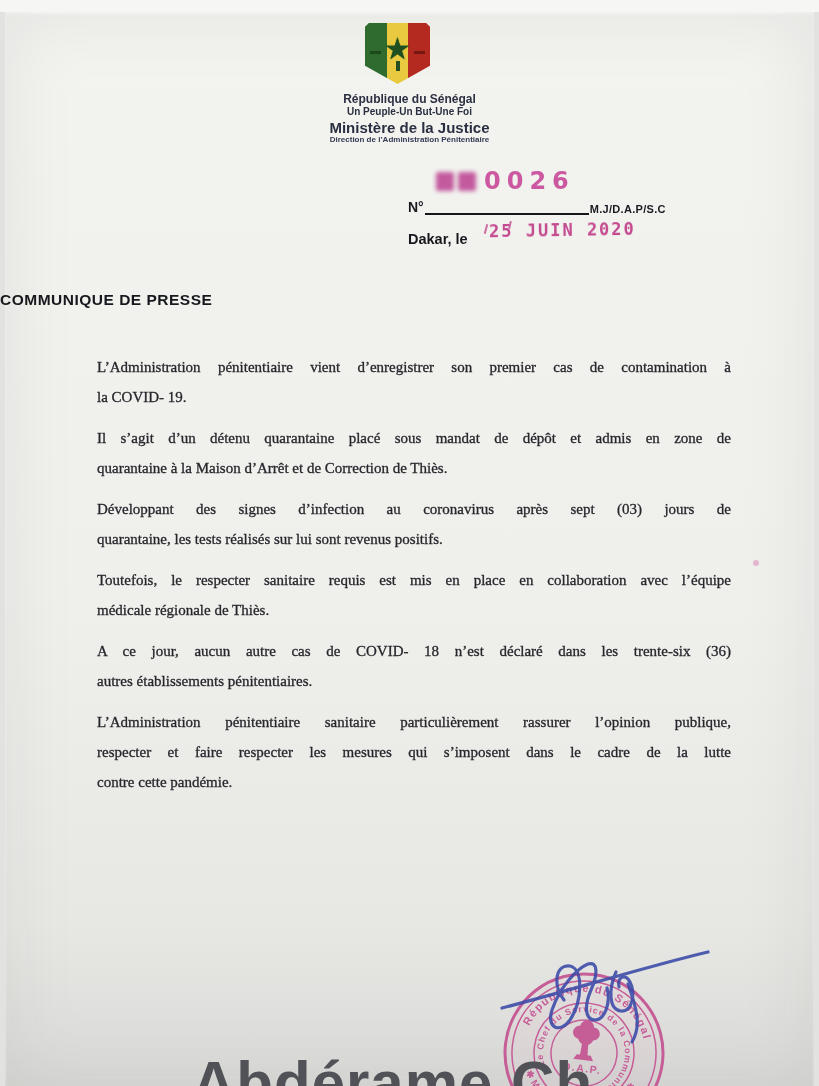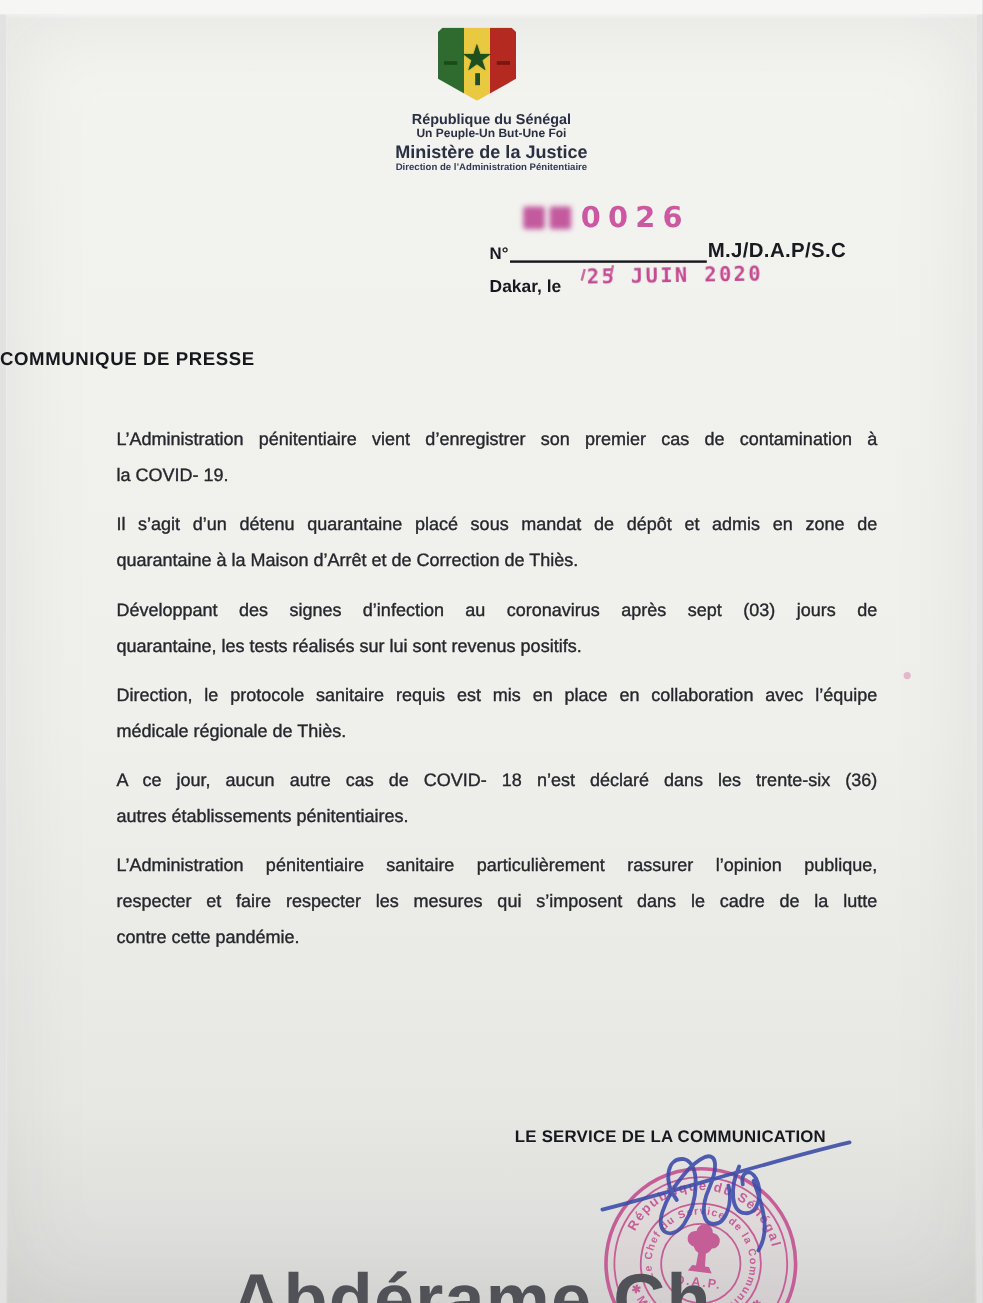--- a/index.html
+++ b/index.html
@@ -25,34 +25,34 @@
   .h3{top:119px;font-size:15px;}
   .h4{top:135px;font-size:8px;color:#343a54;}
   
   .reg-stamp{position:absolute;left:436px;top:167px;display:flex;align-items:center;gap:4px;}
   .reg-blk{width:18px;height:19px;background:#c35a9e;border-radius:2px;filter:blur(2px);}
   .reg-digits{font-size:24px;font-weight:bold;letter-spacing:6px;color:#cb58a0;
               margin-left:4px;filter:blur(.4px);font-family:"DejaVu Sans",sans-serif;}
   .no-row{position:absolute;left:408px;top:199px;display:flex;align-items:flex-end;
           font-weight:bold;font-size:14px;color:#191a20;}
   .no-line{width:164px;height:14px;border-bottom:2.4px solid #16171c;margin:0 1px;}
-  .code{font-size:17px;letter-spacing:.3px;text-align:center;}
+  .code{font-size:11px;letter-spacing:.3px;text-align:center;}
   .city{position:absolute;left:408px;top:231px;font-size:14.5px;font-weight:bold;color:#17181d;}
   .date-stamp{position:absolute;left:489px;top:220px;font-family:"DejaVu Sans Mono",monospace;
           font-weight:bold;font-size:17px;letter-spacing:2px;color:#c44a90;
           transform:rotate(-1deg);filter:blur(.3px);}
   .ink-mark{position:absolute;background:#c44a90;opacity:.8;}
   .m1{left:485px;top:224px;width:2px;height:10px;transform:rotate(15deg);}
   .m2{left:509px;top:221px;width:2px;height:8px;transform:rotate(12deg);}
   
   .title{position:absolute;left:0;right:0;top:291px;text-align:left;
          font-size:15.5px;font-weight:bold;letter-spacing:.5px;color:#17181d;}
   .body{position:absolute;left:97px;top:352px;width:634px;font-size:15px;color:#26272c;
         -webkit-text-stroke:.3px #26272c;}
-  .para{margin:0 0 11px;}
+  .para{margin:0 0 11px;font-family:Liberation Serif, serif;}
   .bl{line-height:30px;text-align:justify;text-align-last:justify;white-space:normal;}
   .bl.last{text-align-last:left;}
   
   .signoff{position:absolute;left:429px;top:939px;font-size:14px;font-weight:bold;
            letter-spacing:.2px;color:#17181d;}
   .stamp-svg{position:absolute;left:494px;top:963px;width:180px;height:180px;
            transform:rotate(7deg);opacity:.93;}
   .sig-svg{position:absolute;left:428px;top:938px;width:290px;height:115px;}
   .caption{position:absolute;left:192px;top:1048px;font-size:60px;font-weight:bold;
            letter-spacing:1px;color:#515257;}
@@ -104,35 +104,34 @@
     </div>
     <div class="para">
       <div class="bl">Il s’agit d’un détenu quarantaine placé sous mandat de dépôt et admis en zone de</div>
       <div class="bl last">quarantaine à la Maison d’Arrêt et de Correction de Thiès.</div>
     </div>
     <div class="para">
       <div class="bl">Développant des signes d’infection au coronavirus après sept (03) jours de</div>
       <div class="bl last">quarantaine, les tests réalisés sur lui sont revenus positifs.</div>
     </div>
     <div class="para">
-      <div class="bl">Direction, le protocole sanitaire requis est mis en place en collaboration avec l’équipe</div>
+      <div class="bl">Toutefois, le respecter sanitaire requis est mis en place en collaboration avec l’équipe</div>
       <div class="bl last">médicale régionale de Thiès.</div>
     </div>
     <div class="para">
       <div class="bl">A ce jour, aucun autre cas de COVID- 18 n’est déclaré dans les trente-six (36)</div>
       <div class="bl last">autres établissements pénitentiaires.</div>
     </div>
     <div class="para">
       <div class="bl">L’Administration pénitentiaire sanitaire particulièrement rassurer l’opinion publique,</div>
       <div class="bl">respecter et faire respecter les mesures qui s’imposent dans le cadre de la lutte</div>
       <div class="bl last">contre cette pandémie.</div>
     </div>
   </div>
 
-  <div class="signoff">LE SERVICE DE LA COMMUNICATION</div>
 
   <svg class="stamp-svg" viewBox="0 0 180 180">
     <defs>
       <path id="arcTop" d="M 29.9 79.4 A 61 61 0 0 1 150.1 79.4"></path>
       <path id="arcBottom" d="M 29.9 100.6 A 61 61 0 0 0 150.1 100.6"></path>
       <path id="arcInner" d="M 52.8 107.3 A 41 41 0 1 1 76 128.5"></path>
     </defs>
     <circle cx="90" cy="90" r="78" fill="rgba(220,140,180,0.08)" stroke="none"></circle>
     <circle cx="90" cy="90" r="79" fill="none" stroke="#c45492" stroke-width="3"></circle>
     <circle cx="90" cy="90" r="72" fill="none" stroke="#c45492" stroke-width="1.5"></circle>

